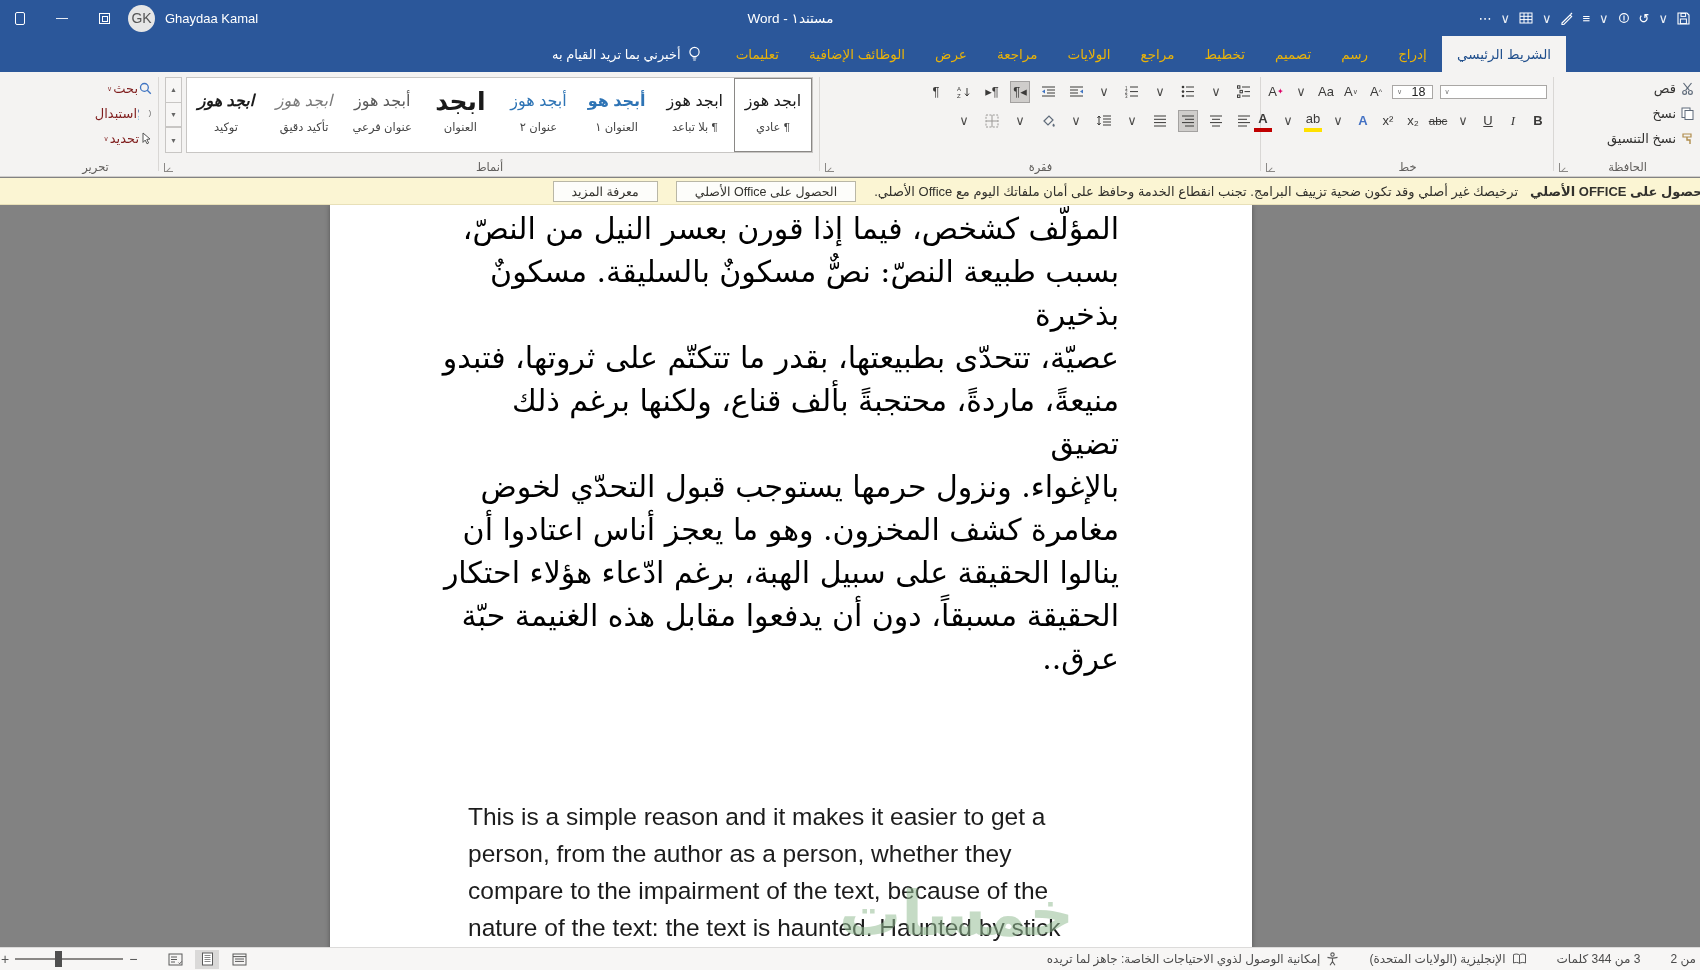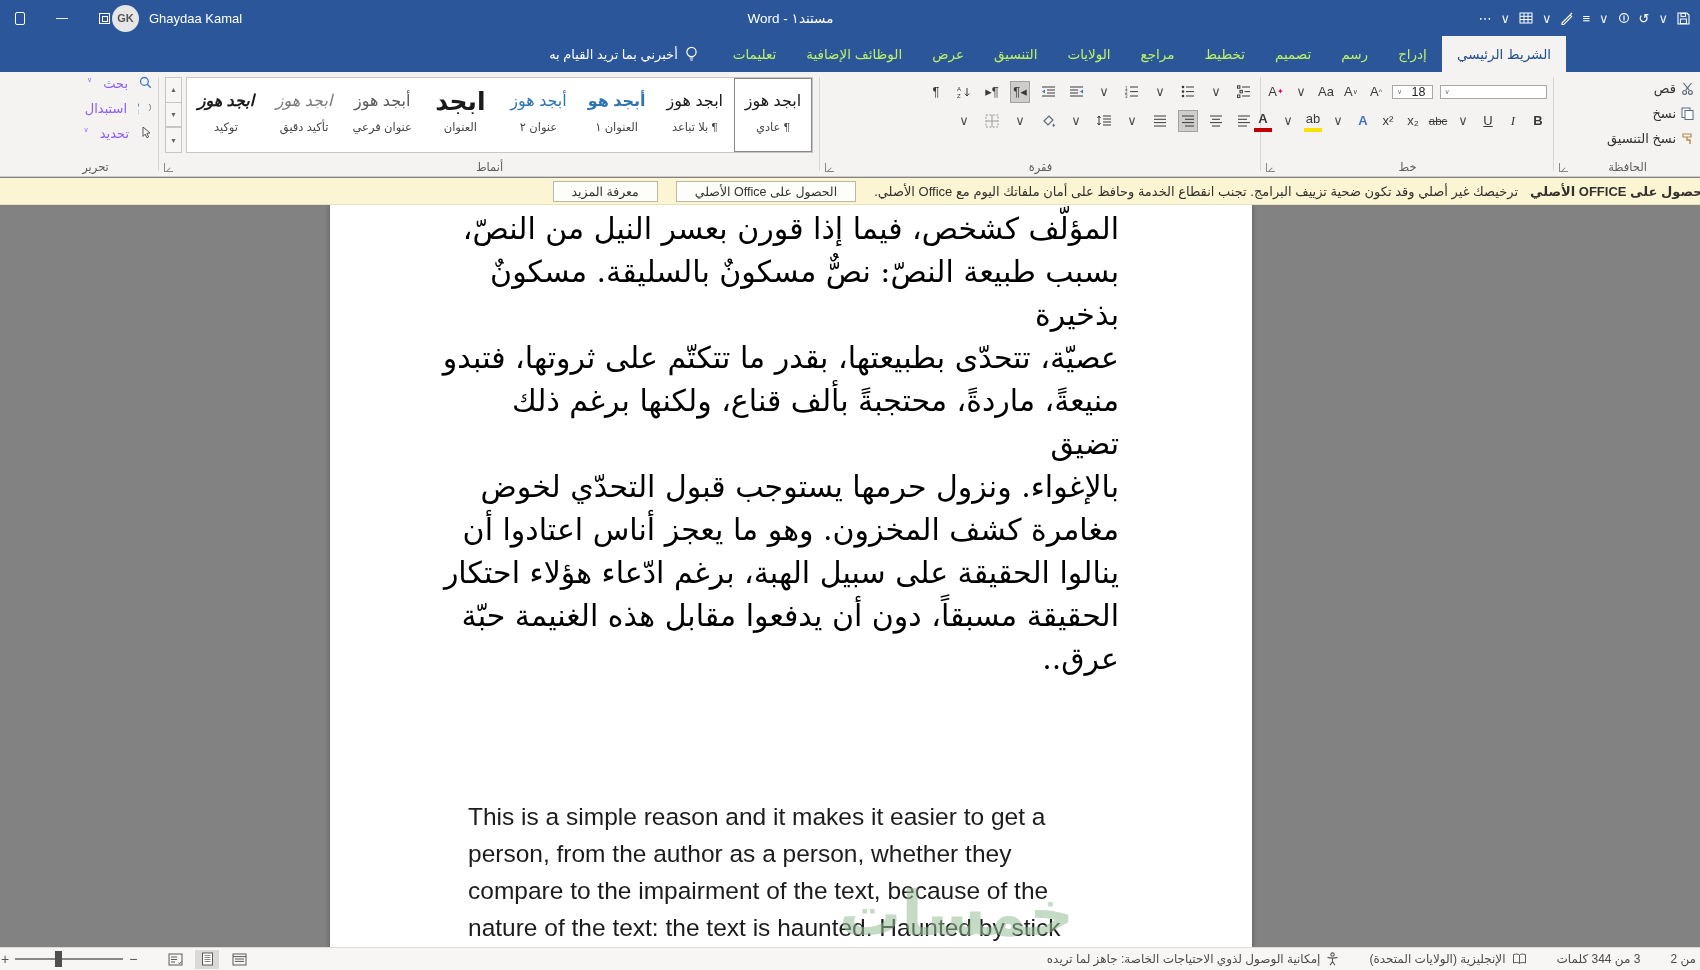--- a/index.html
+++ b/index.html
@@ -8,33 +8,33 @@
   .root { position:relative; width:1700px; height:970px; direction:rtl; }
 
   
   .titlebar { position:absolute; top:0; left:0; right:0; height:36px; background:#2b579a; color:#fff;
               display:flex; align-items:center; direction:ltr; }
   .winctl { display:flex; align-items:center; gap:26px; padding-left:12px; }
   .winctl .wbtn { width:16px; height:16px; display:flex; align-items:center; justify-content:center; color:#fff; font-size:12px; cursor:default; }
   .wrect { width:10px; height:13px; border:1.4px solid #fff; border-radius:2px; }
   .wmax  { width:11px; height:11px; border:1.4px solid #fff; position:relative; }
   .wmax::after{ content:""; position:absolute; top:2px; left:2px; width:4px; height:4px; border:1px solid #fff; }
-  .avatar { width:27px; height:27px; border-radius:50%; background:#e6e6e6; color:#555; font-size:11px; font-weight:bold;
-            display:flex; align-items:center; justify-content:center; margin-left:0; }
+  .avatar { width:27px; height:27px; border-radius:50%; background:#e6e6e6; color:#555; font-size:14px; font-weight:normal;
+            display:flex; align-items:center; justify-content:center; margin-left:16px; }
   .uname { font-size:13px; margin-left:10px; }
   .apptitle { position:absolute; left:0; right:0; text-align:center; font-size:13.5px; color:#fff; pointer-events:none; }
   .apptitle span { direction:rtl; unicode-bidi:plaintext; margin-right:119px;}
   .qat { margin-left:auto; display:flex; align-items:center; gap:9px; padding-right:10px; color:#fff; }
   .qat .qi { font-size:13px; line-height:1; display:flex; align-items:center; }
   .dd { font-size:7px; line-height:1; color:inherit; opacity:.9; }
 
   
   .tabrow { position:absolute; top:36px; left:0; right:0; height:36px; background:#2b579a; display:flex;
             direction:rtl; align-items:stretch; padding-right:134px; }
-  .tab { color:#bef264; font-size:13.5px; padding:0 15px; display:flex; align-items:center; white-space:nowrap; cursor:default; }
+  .tab { color:#eab308; font-size:13.5px; padding:0 15px; display:flex; align-items:center; white-space:nowrap; cursor:default; }
   .tab.active { background:#f4f3f2; color:#1f4e8c; }
   .tellme { color:#fff; font-size:13px; display:flex; align-items:center; gap:7px; margin-right:20px; white-space:nowrap; }
   .bulb svg { display:block; }
 
   
   .ribbon { position:absolute; top:72px; left:0; right:0; height:105px; background:#f4f3f2;
             border-bottom:1px solid #cfcdcb; display:flex; direction:rtl; }
   .vsep { width:1px; background:#d9d7d5; margin:5px 0; }
   .rgroup { position:relative; display:flex; flex-direction:column; padding:4px 6px 0 6px; }
   .glabel { position:absolute; bottom:2px; left:1px; right:0; text-align:center; font-size:11.5px; color:#605e5c; }
@@ -81,21 +81,21 @@
   .sprev.emph { font-style:italic; font-weight:bold; }
   .sprev.subtitle { color:#5a5a5a; }
   .sname { font-size:11.5px; color:#444; margin-top:6px; white-space:nowrap; }
   .garrows { display:flex; flex-direction:column; width:17px; height:76px; }
   .garrows .ga { flex:1; border:1px solid #c8c6c4; background:#f7f6f5; font-size:7px; color:#666;
                  display:flex; align-items:center; justify-content:center; cursor:default; }
   .garrows .ga + .ga { border-top:0; }
 
   
   .g-edit { width:126px; }
-  .editem { display:flex; align-items:flex-start; gap:11px; height:25px; font-size:13px; color:#8b5cf6; cursor:default; white-space:nowrap; }
+  .editem { display:flex; align-items:center; gap:1px; height:25px; font-size:13px; color:#7f1d1d; cursor:default; white-space:nowrap; }
 
   
   .notice { position:absolute; top:178px; left:0; right:0; height:27px; background:#fbf5d3; border-bottom:1px solid #e8e0b8;
             display:flex; direction:rtl; align-items:center; gap:12px; font-size:13px; color:#32312c;
             padding-left:10px; overflow:hidden; }
   .notice .nb { font-weight:bold; white-space:nowrap; margin-right:-12px; }
   .notice .nt { white-space:nowrap; }
   .nbtn { background:#fdfdfa; border:1px solid #b9b7a6; font-size:12.5px; color:#32312c; padding:2px 18px;
           white-space:nowrap; cursor:pointer; margin-right:6px; }
 
@@ -175,21 +175,21 @@
   </div>
 
   <div class="tabrow">
     <div class="tab active">الشريط الرئيسي</div>
     <div class="tab">إدراج</div>
     <div class="tab">رسم</div>
     <div class="tab">تصميم</div>
     <div class="tab">تخطيط</div>
     <div class="tab">مراجع</div>
     <div class="tab">الولايات</div>
-    <div class="tab">التنسيق</div>
+    <div class="tab">مراجعة</div>
     <div class="tab">عرض</div>
     <div class="tab">الوظائف الإضافية</div>
     <div class="tab">تعليمات</div>
     <div class="tellme">
       <span class="bulb">
         <svg width="13" height="16" viewBox="0 0 13 16">
             <circle cx="6.5" cy="6" r="4.6" fill="none" stroke="#fff" stroke-width="1.2"></circle>
             <path d="M4.7 12h3.6M5.2 14h2.6" stroke="#fff" stroke-width="1.2"></path>
           </svg>
       </span>

